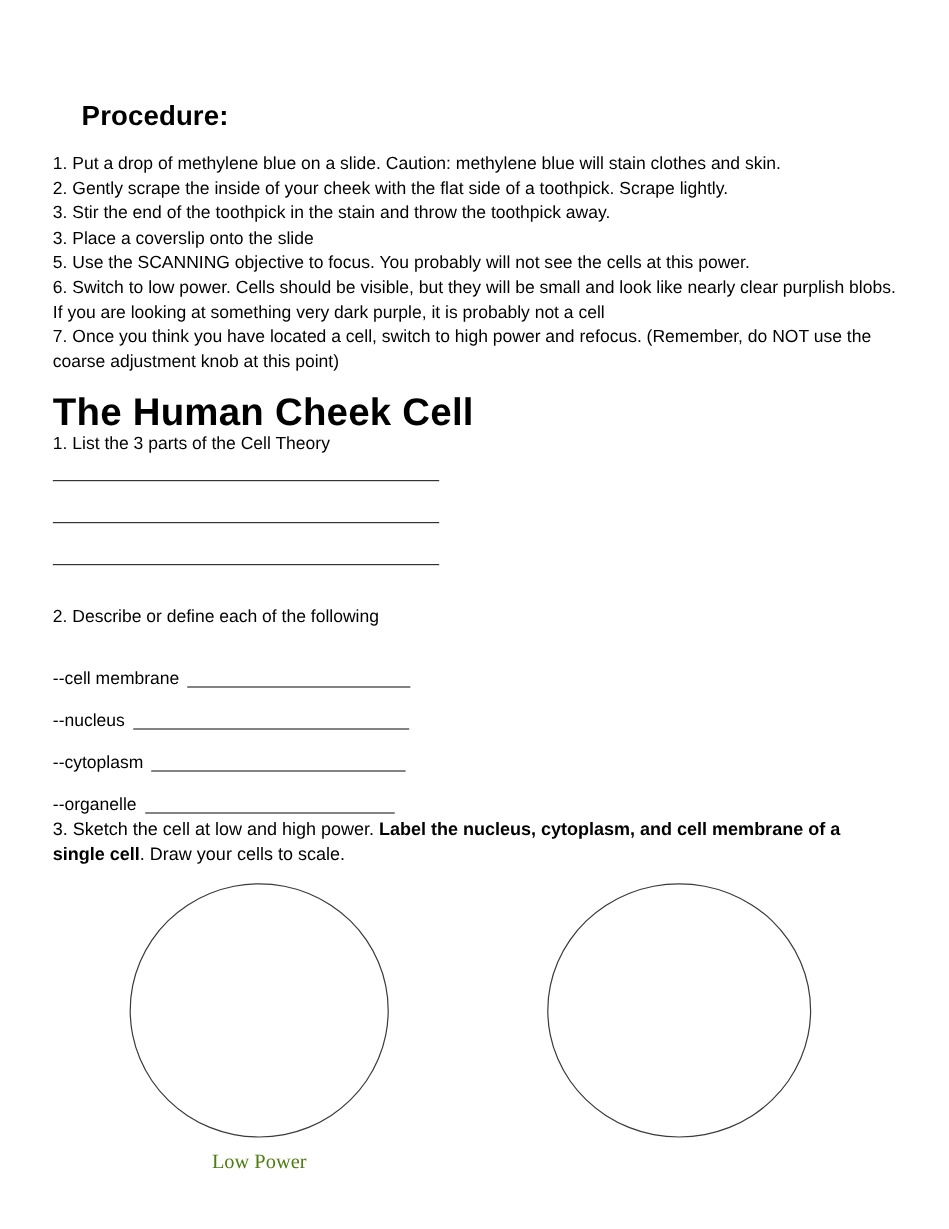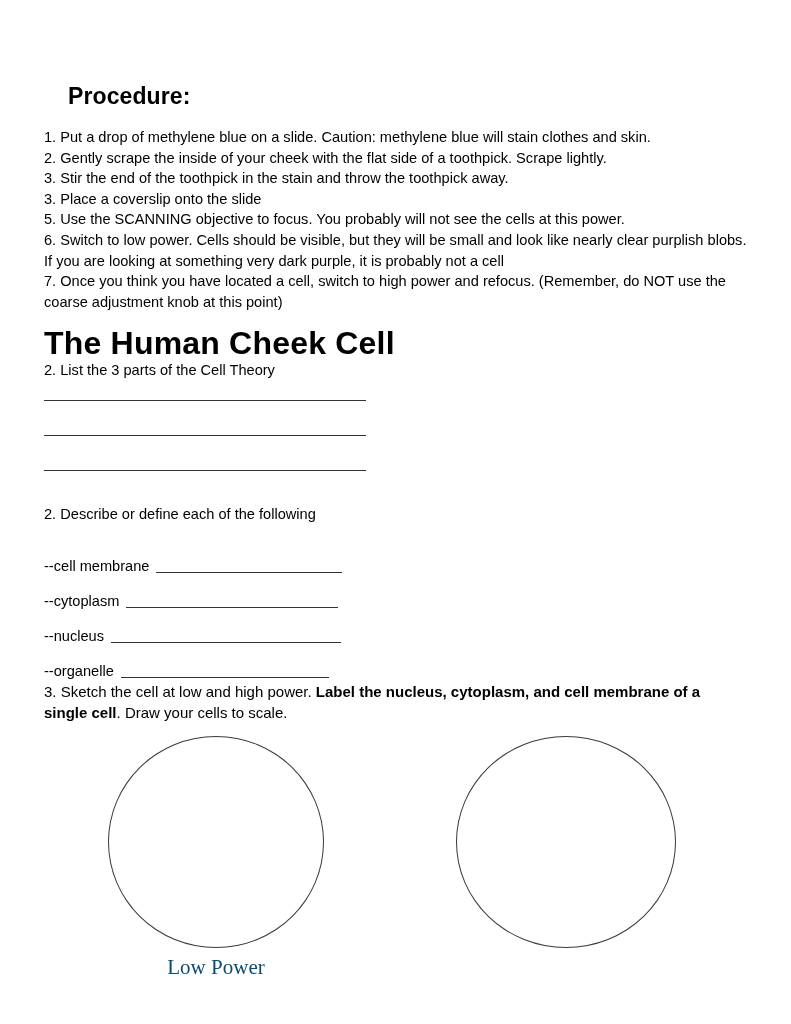--- a/index.html
+++ b/index.html
@@ -171,23 +171,23 @@
   }
   .circle-high {
     width: 220px;
     height: 212px;
     border: 1.6px solid #3a3a3a;
     border-radius: 50%;
   }
   .power-label {
     margin-top: 9px;
     font-family: "Liberation Serif", serif;
-    font-size: 21px;
+    font-size: 17px;
     line-height: 21px;
-    color: #0c4a6e;
+    color: #4d7c0f;
   }
 </style>
 </head>
 <body>
 
 <div class="page">
 
 
   <div class="procedure-heading">Procedure:</div>
 
@@ -196,40 +196,40 @@
     <p class="step">2. Gently scrape the inside of your cheek with the flat side of a toothpick. Scrape lightly.</p>
     <p class="step">3. Stir the end of the toothpick in the stain and throw the toothpick away.</p>
     <p class="step">3. Place a coverslip onto the slide</p>
     <p class="step">5. Use the SCANNING objective to focus. You probably will not see the cells at this power.</p>
     <p class="step">6. Switch to low power. Cells should be visible, but they will be small and look like nearly clear purplish blobs. If you are looking at something very dark purple, it is probably not a cell</p>
     <p class="step">7. Once you think you have located a cell, switch to high power and refocus. (Remember, do NOT use the coarse adjustment knob at this point)</p>
   </div>
 
   <h1 class="main-title">The Human Cheek Cell</h1>
 
-  <div class="q1">2. List the 3 parts of the Cell Theory</div>
+  <div class="q1">1. List the 3 parts of the Cell Theory</div>
   <div class="blank-lines">
     <div class="blank-line"></div>
     <div class="blank-line"></div>
     <div class="blank-line"></div>
   </div>
 
   <div class="q2">2. Describe or define each of the following</div>
   <div class="define-list">
     <div class="define-item">
       <span class="term">--cell membrane</span>
       <span class="rule rule-w1"></span>
     </div>
     <div class="define-item">
+      <span class="term">--nucleus</span>
+      <span class="rule rule-w3"></span>
+    </div>
+    <div class="define-item">
       <span class="term">--cytoplasm</span>
       <span class="rule rule-w2"></span>
-    </div>
-    <div class="define-item">
-      <span class="term">--nucleus</span>
-      <span class="rule rule-w3"></span>
     </div>
     <div class="define-item">
       <span class="term">--organelle</span>
       <span class="rule rule-w4"></span>
     </div>
   </div>
 
   <div class="q3"><span>3. Sketch the cell at low and high power. </span><b>Label the nucleus, cytoplasm, and cell membrane of a single cell</b><span>. Draw your cells to scale.</span></div>
 
   <div class="sketch-area">

